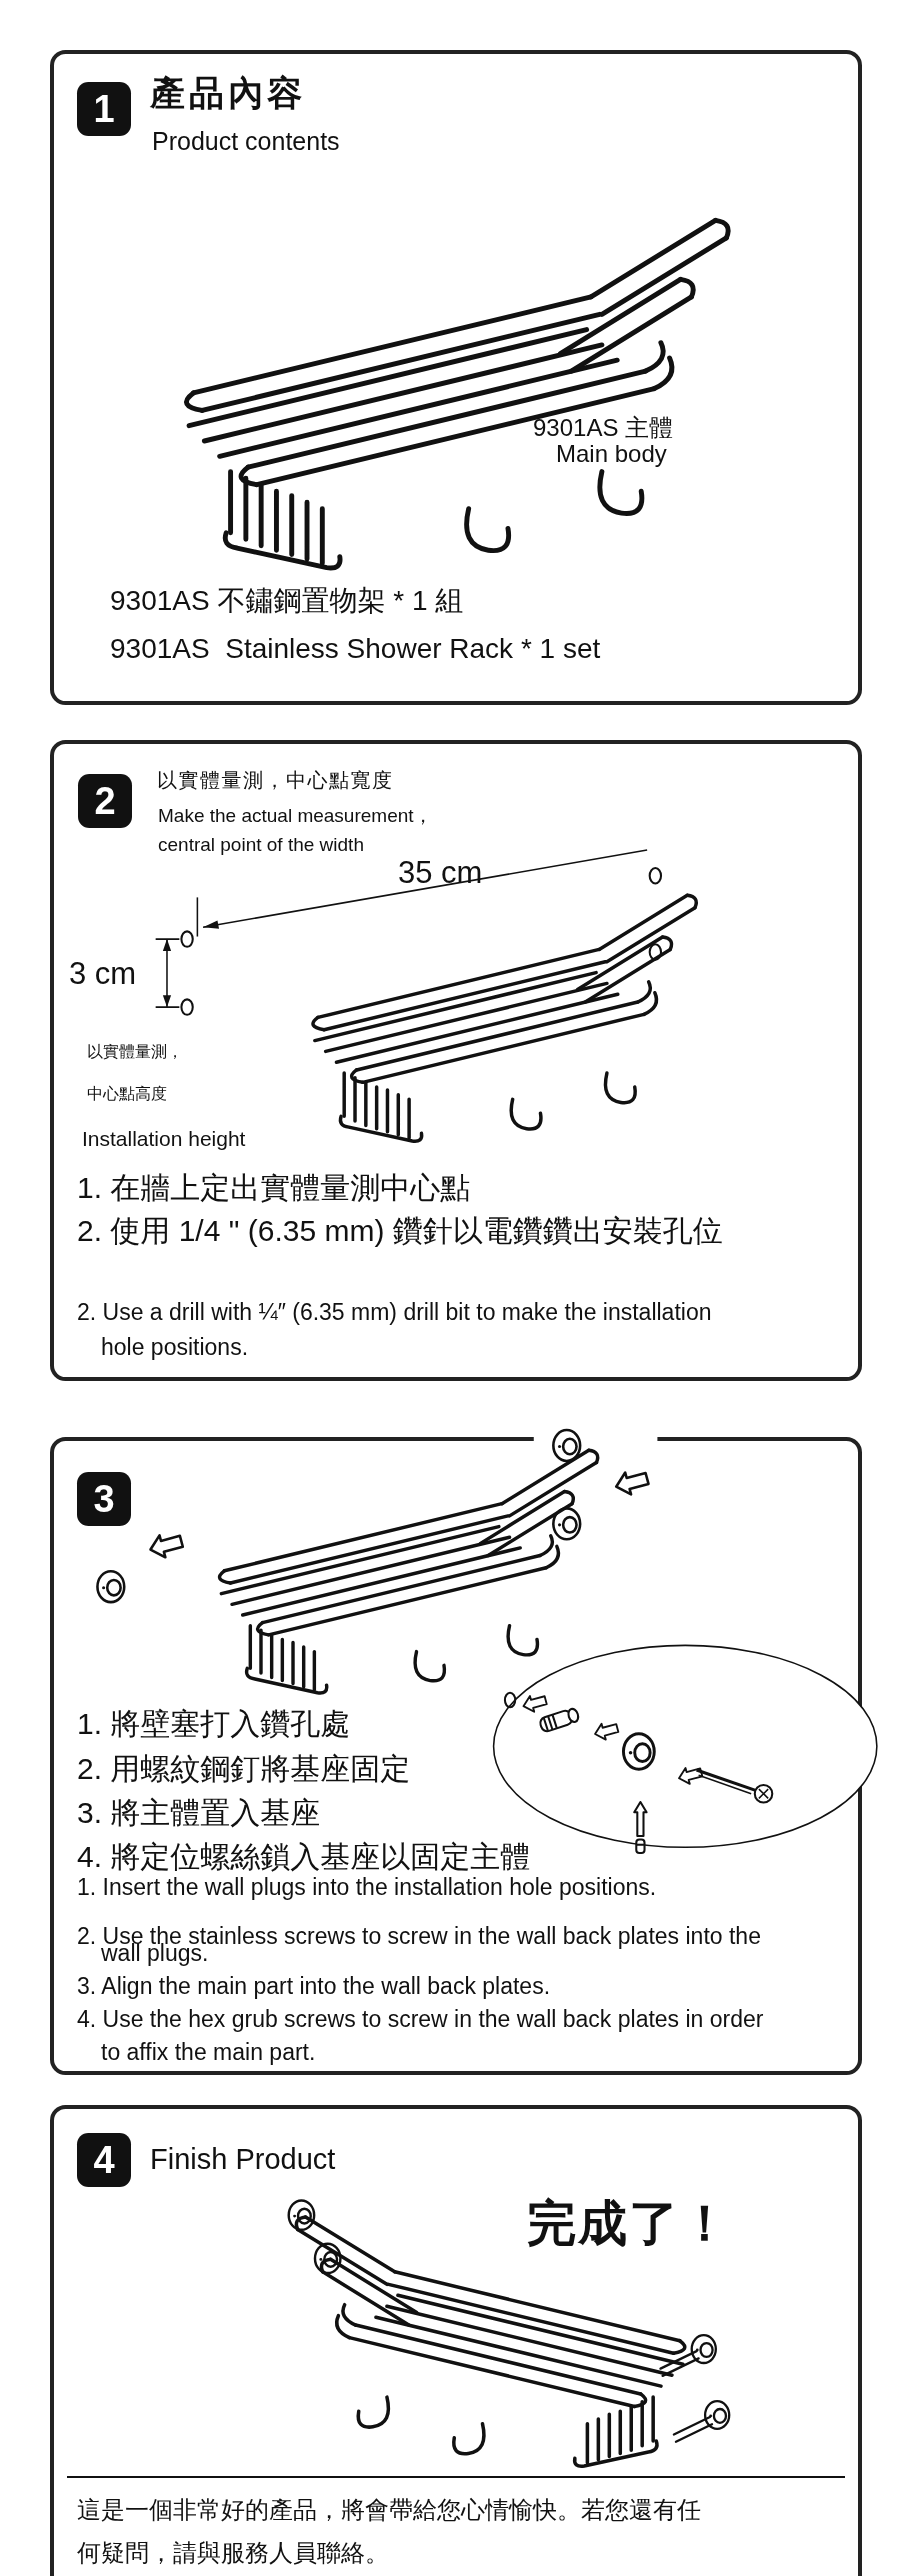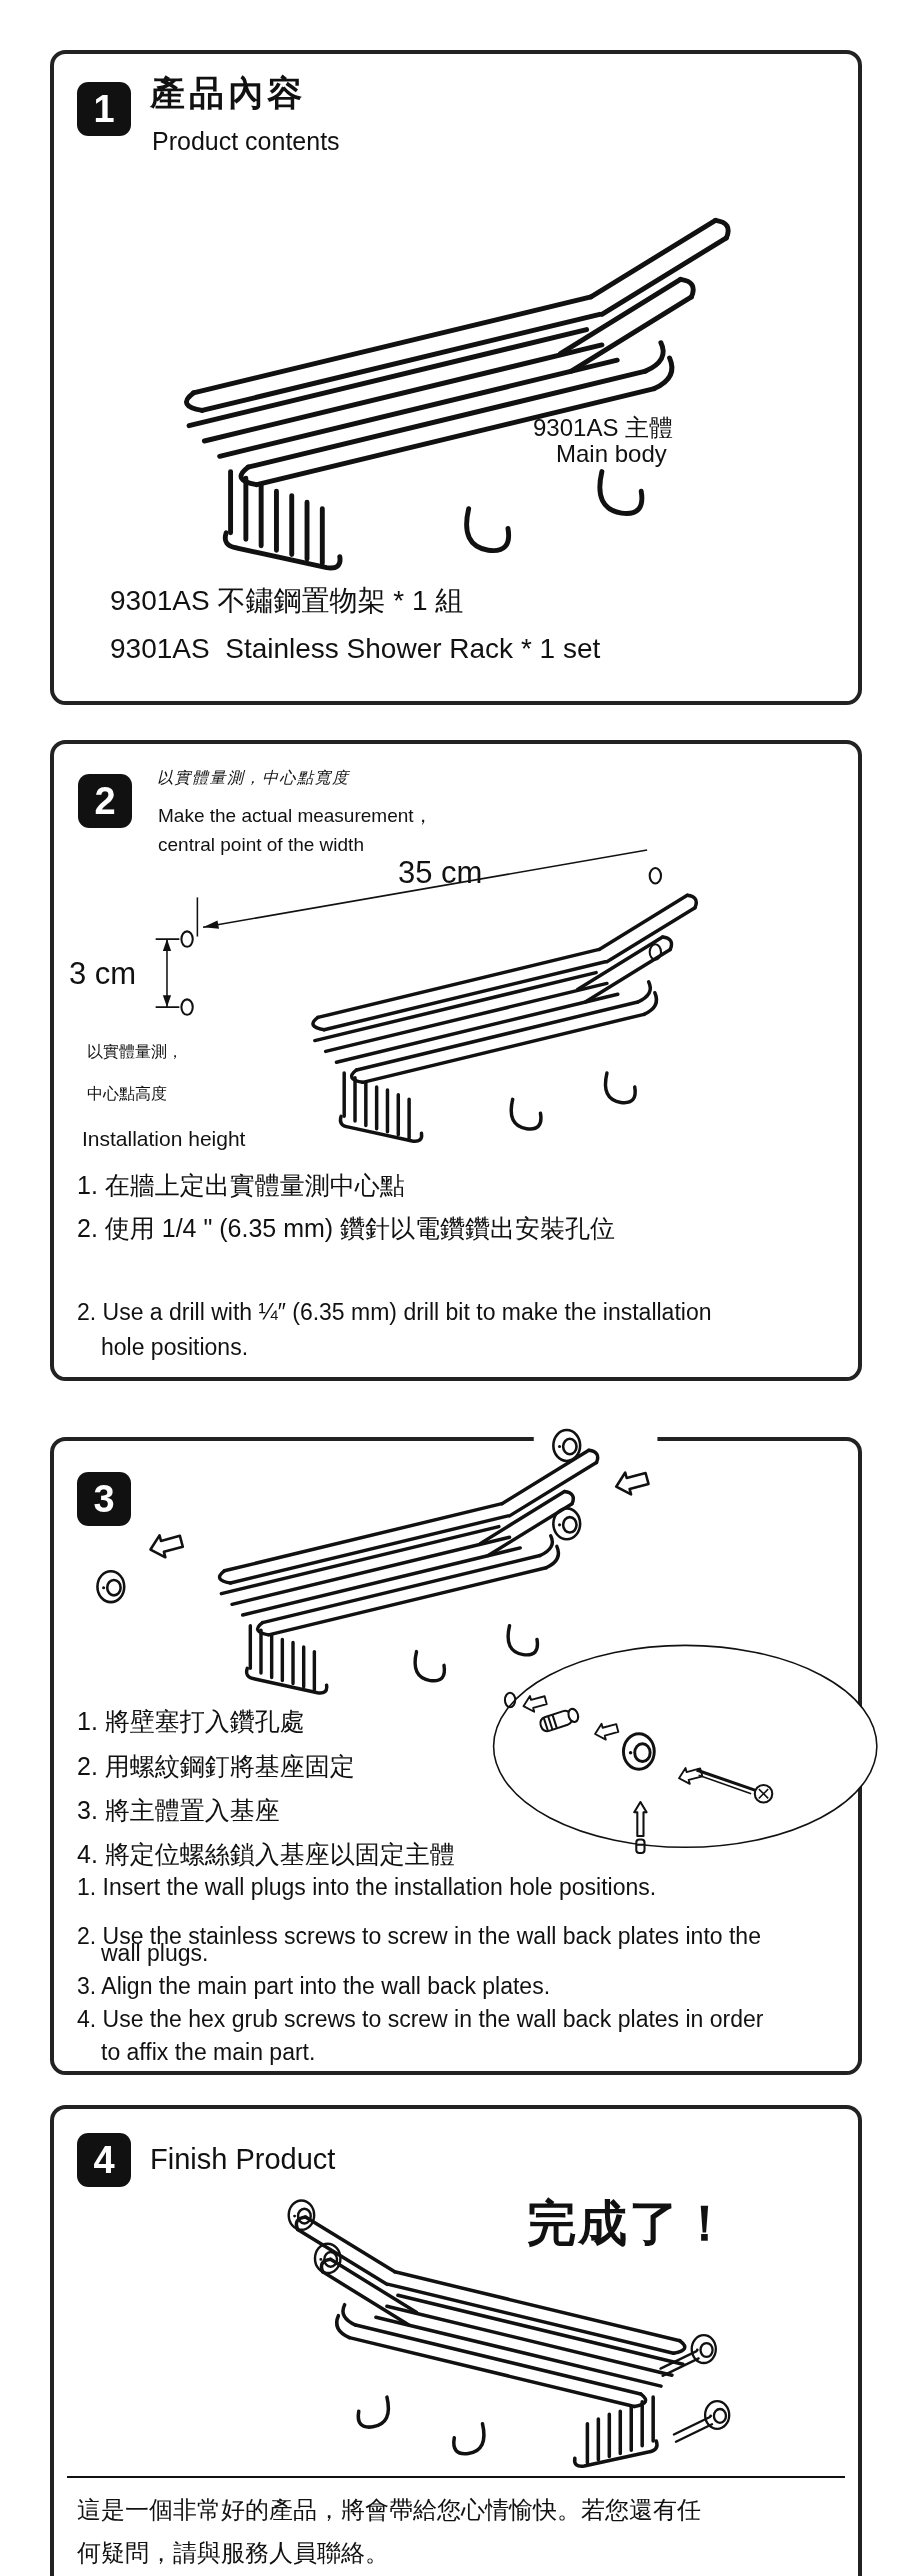--- a/index.html
+++ b/index.html
@@ -12,26 +12,26 @@
   #panel3{top:1437px;height:638px;}
   #panel4{top:2105px;height:623px;}
   svg.overlay{position:absolute;left:0;top:0;width:913px;height:2789px;pointer-events:none;}
   .txt{position:absolute;white-space:pre;line-height:1.12;}
   .badge{position:absolute;width:54px;height:54px;background:#111;border-radius:11.3px;
          color:#fff;font-size:38px;font-weight:bold;display:flex;align-items:center;justify-content:center;}
   .ttl-zh{font-size:35px;font-weight:700;letter-spacing:4.1px;}
   .ttl-en{font-size:25px;}
   .t48{font-size:24px;}
   .t55{font-size:28px;}
-  .h2zh{font-size:16px;font-weight:500;letter-spacing:1.5px;font-style:italic;}
+  .h2zh{font-size:20px;font-weight:500;letter-spacing:1.5px;}
   .h2en{font-size:19px;}
   .dim{font-size:31px;}
   .hlab-zh{font-size:16px;}
   .hlab-en{font-size:21px;}
-  .step-zh{font-size:25px;text-align:right;}
+  .step-zh{font-size:30px;text-align:right;}
   .step-en{font-size:23px;}
   .foot-zh{font-size:24px;}
   .done{font-size:49px;font-weight:700;letter-spacing:2.1px;}
   .fin{font-size:29px;}
   .divider{position:absolute;left:67px;top:2476px;width:778px;height:2.1px;background:#111;}
 </style>
 </head>
 <body>
 
 <div class="page">

